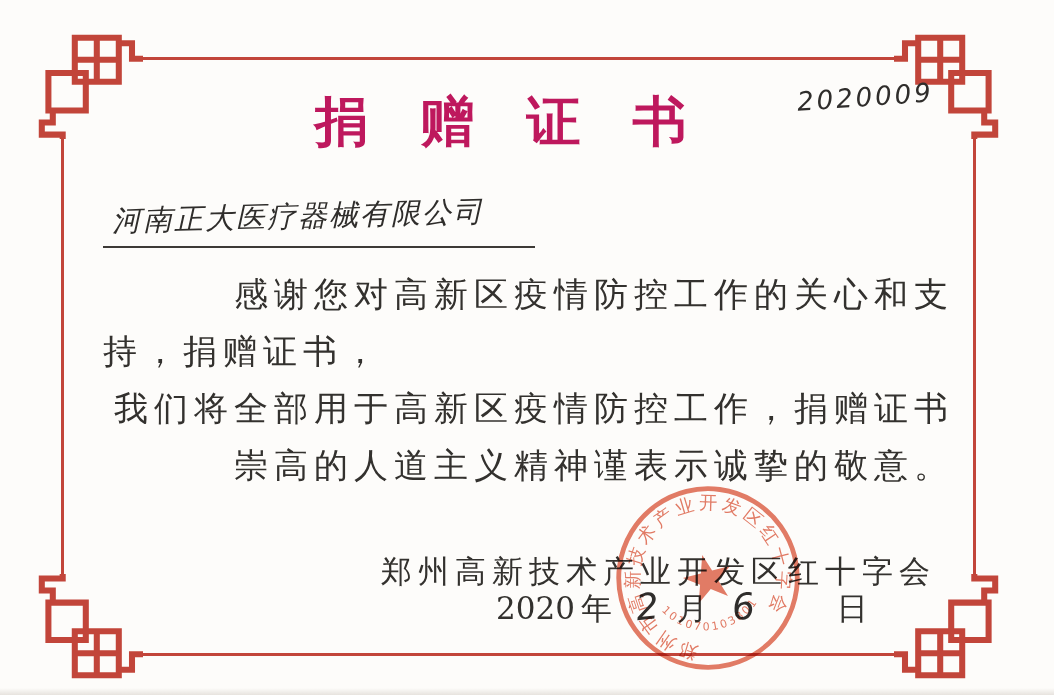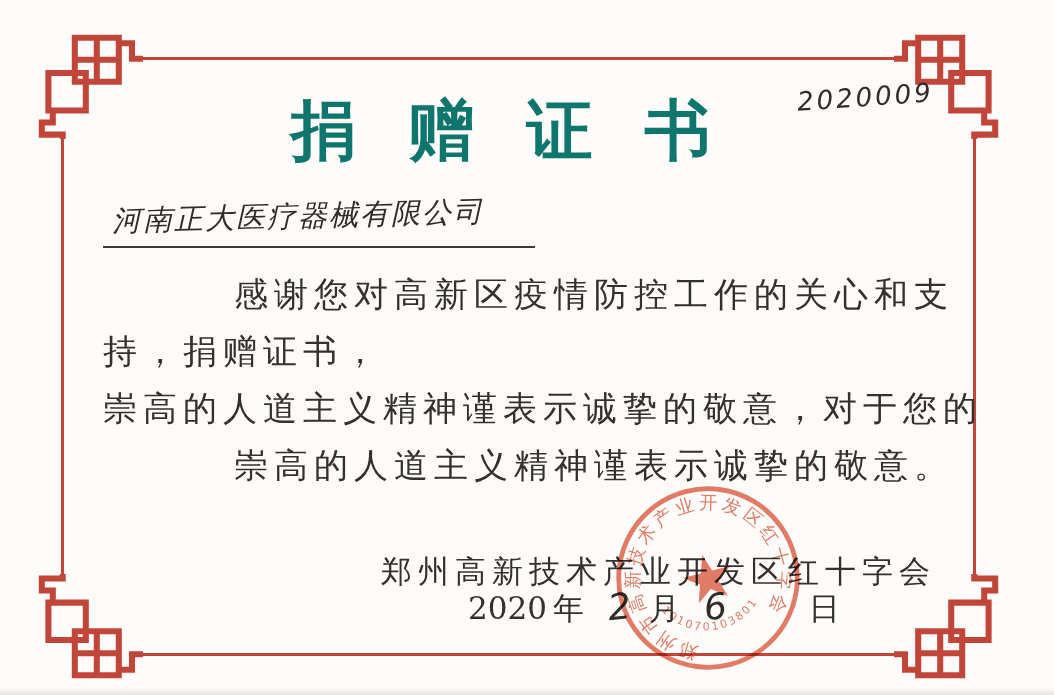--- a/index.html
+++ b/index.html
@@ -18,21 +18,21 @@
   .line-left{left:61px;top:139px;width:3px;height:435px;}
   .line-right{left:973px;top:139px;width:3px;height:435px;}
   .corner{position:absolute;width:110px;height:110px;color:#c2453a;}
   .corner-tl{left:33px;top:29px;}
   .corner-tr{left:894px;top:29px;transform:scaleX(-1);}
   .corner-bl{left:33px;top:574px;transform:scaleY(-1);}
   .corner-br{left:894px;top:574px;transform:scale(-1,-1);}
   
   .title{
     position:absolute;left:63px;right:116px;top:86px;text-align:center;
-    font-size:66px;font-weight:bold;color:#0f766e;
+    font-size:54px;font-weight:bold;color:#be185d;
     letter-spacing:52px;text-indent:52px;white-space:nowrap;
   }
   .hw{font-family:"DejaVu Sans","Liberation Sans",sans-serif;
       font-style:italic;color:#2f2d2b;}
   .serial{
     position:absolute;left:797px;top:82px;font-size:26px;letter-spacing:3px;
     transform:rotate(-4deg);
   }
   .donor{
     position:absolute;left:112px;top:197px;font-size:29px;letter-spacing:2px;
@@ -54,21 +54,21 @@
   }
   .fill-blank .hw{
     position:absolute;left:6px;bottom:-4px;font-size:26px;letter-spacing:1px;
     white-space:nowrap;transform:rotate(-1deg);
   }
   .issuer{
     position:absolute;right:118px;top:531px;font-size:31px;color:#33312e;
     letter-spacing:6px;white-space:nowrap;margin-top:20px;
   }
   .date-line{
-    position:absolute;left:468px;top:586px;display:flex;align-items:baseline;
+    position:absolute;left:496px;top:586px;display:flex;align-items:baseline;
     font-size:31px;color:#33312e;
   }
   .date-line .seg{margin-right:6px;}
   .date-hw{font-size:36px;margin:0 18px;transform:rotate(-6deg);}
   .date-day-unit{margin-left:64px;}
   
   .seal{
     position:absolute;left:612px;top:482px;width:192px;height:192px;
     transform:rotate(-14deg);opacity:.82;mix-blend-mode:multiply;
   }
@@ -113,21 +113,21 @@
 
   <div class="donor hw">河南正大医疗器械有限公司</div>
   <div class="donor-underline"></div>
 
   <div class="paragraph">
     <div class="p-line p-line1">感谢您对高新区疫情防控工作的关心和支</div>
     <div class="p-line p-line2">
       <span>持，捐赠证书</span>
       <span>，</span>
     </div>
-    <div class="p-line">崇高的人道主义精神谨表示诚挚的敬意，对于您的</div>
+    <div class="p-line">我们将全部用于高新区疫情防控工作，捐赠证书</div>
     <div class="p-line">崇高的人道主义精神谨表示诚挚的敬意。</div>
   </div>
 
   <div class="issuer">郑州高新技术产业开发区红十字会</div>
 
   <div class="date-line">
     <span class="seg">2020</span>
     <span class="seg">年</span>
     <span class="date-hw hw">2</span>
     <span class="seg">月</span>

